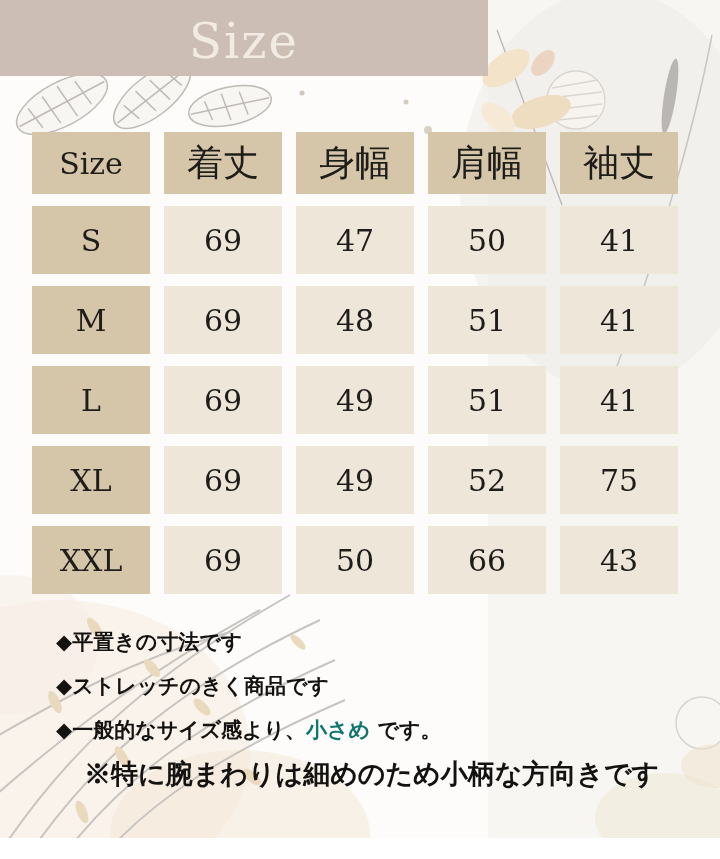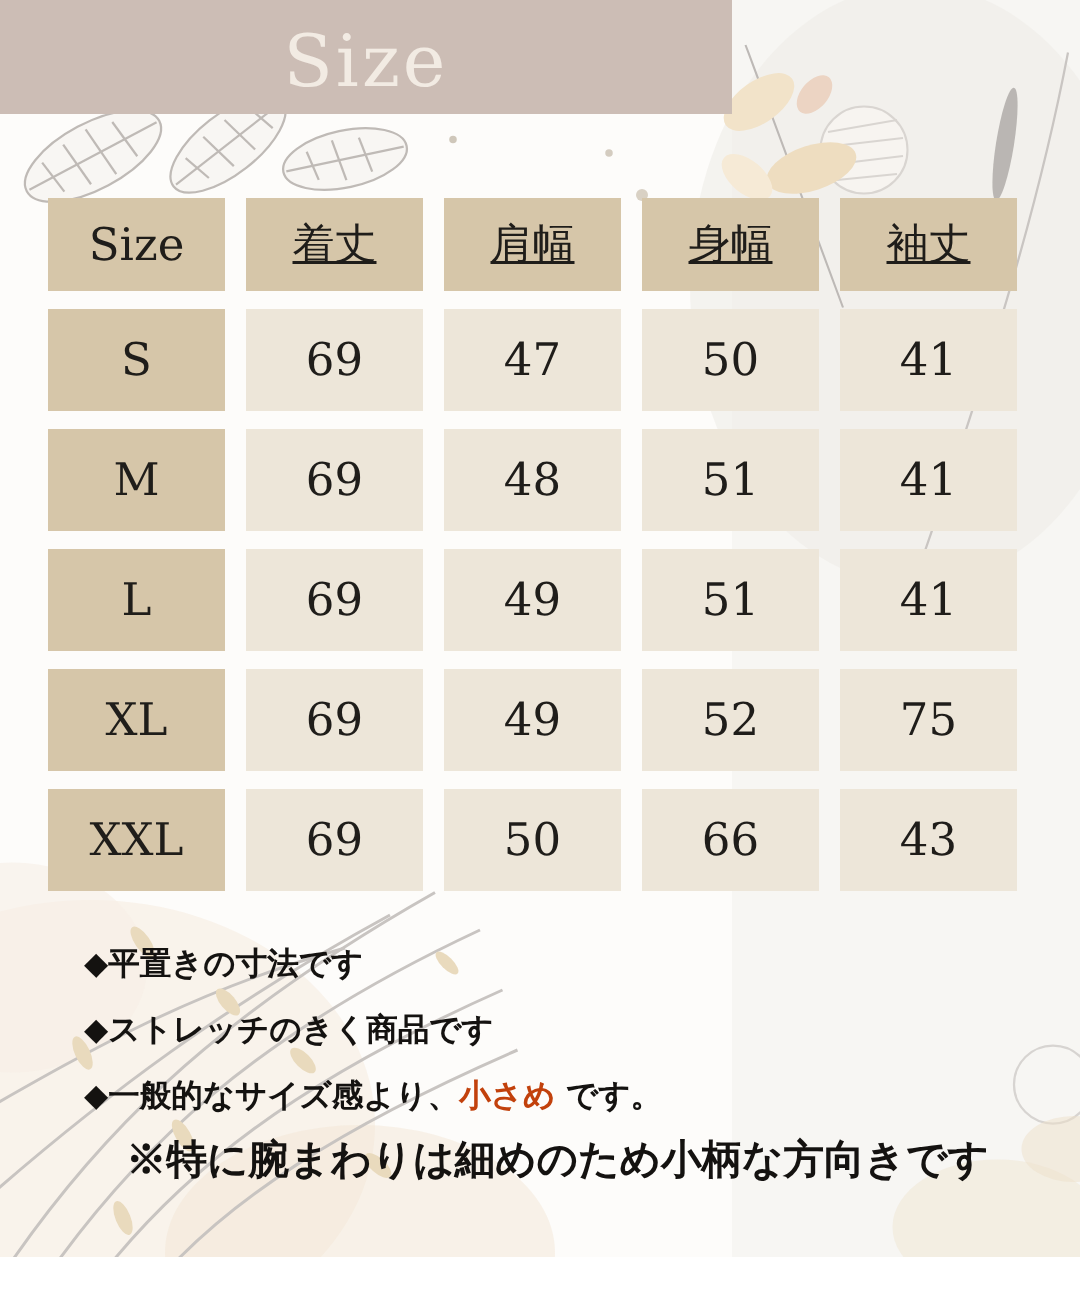--- a/index.html
+++ b/index.html
@@ -31,34 +31,34 @@
     grid-template-rows:62px repeat(5,68px);
     column-gap:14px;row-gap:12px;
   }
   .cell{
     display:flex;align-items:center;justify-content:center;
     color:#1f1d1a;
   }
   .cell.head{background:#d6c6a9;}
   .cell.val{background:#ede6d9;}
   .cell .en{font-size:30px;}
-  .cell .jp{font-size:28px;text-decoration:underline;}
+  .cell .jp{font-size:36px;}
   .cell .num{font-size:30px;}
   
   .notes{
     position:absolute;left:56px;top:620px;z-index:2;
     width:640px;
     color:#141210;
     font-weight:700;
   }
   .note-line{font-size:21px;line-height:44px;white-space:pre;}
   .note-line.indent1{padding-left:34px;}
   .note-line.small{font-size:27px;padding-left:28px;}
   .hl{
-    color:#c2410c;
+    color:#0f766e;
     text-decoration-thickness:2.5px;
     text-underline-offset:7px;
   }
 </style>
 </head>
 <body>
 
 <div class="canvas">
 
   <svg class="decor" width="720" height="859" viewBox="0 0 720 859">
@@ -162,24 +162,24 @@
 
   <div class="size-table">
 
     <div class="cell head">
         <span class="en">Size</span>
       </div>
     <div class="cell head">
         <span class="jp">着丈</span>
       </div>
     <div class="cell head">
+        <span class="jp">身幅</span>
+      </div>
+    <div class="cell head">
         <span class="jp">肩幅</span>
-      </div>
-    <div class="cell head">
-        <span class="jp">身幅</span>
       </div>
     <div class="cell head">
         <span class="jp">袖丈</span>
       </div>
 
     <div class="cell head">
         <span class="en">S</span>
       </div>
     <div class="cell val">
         <span class="num">69</span>

